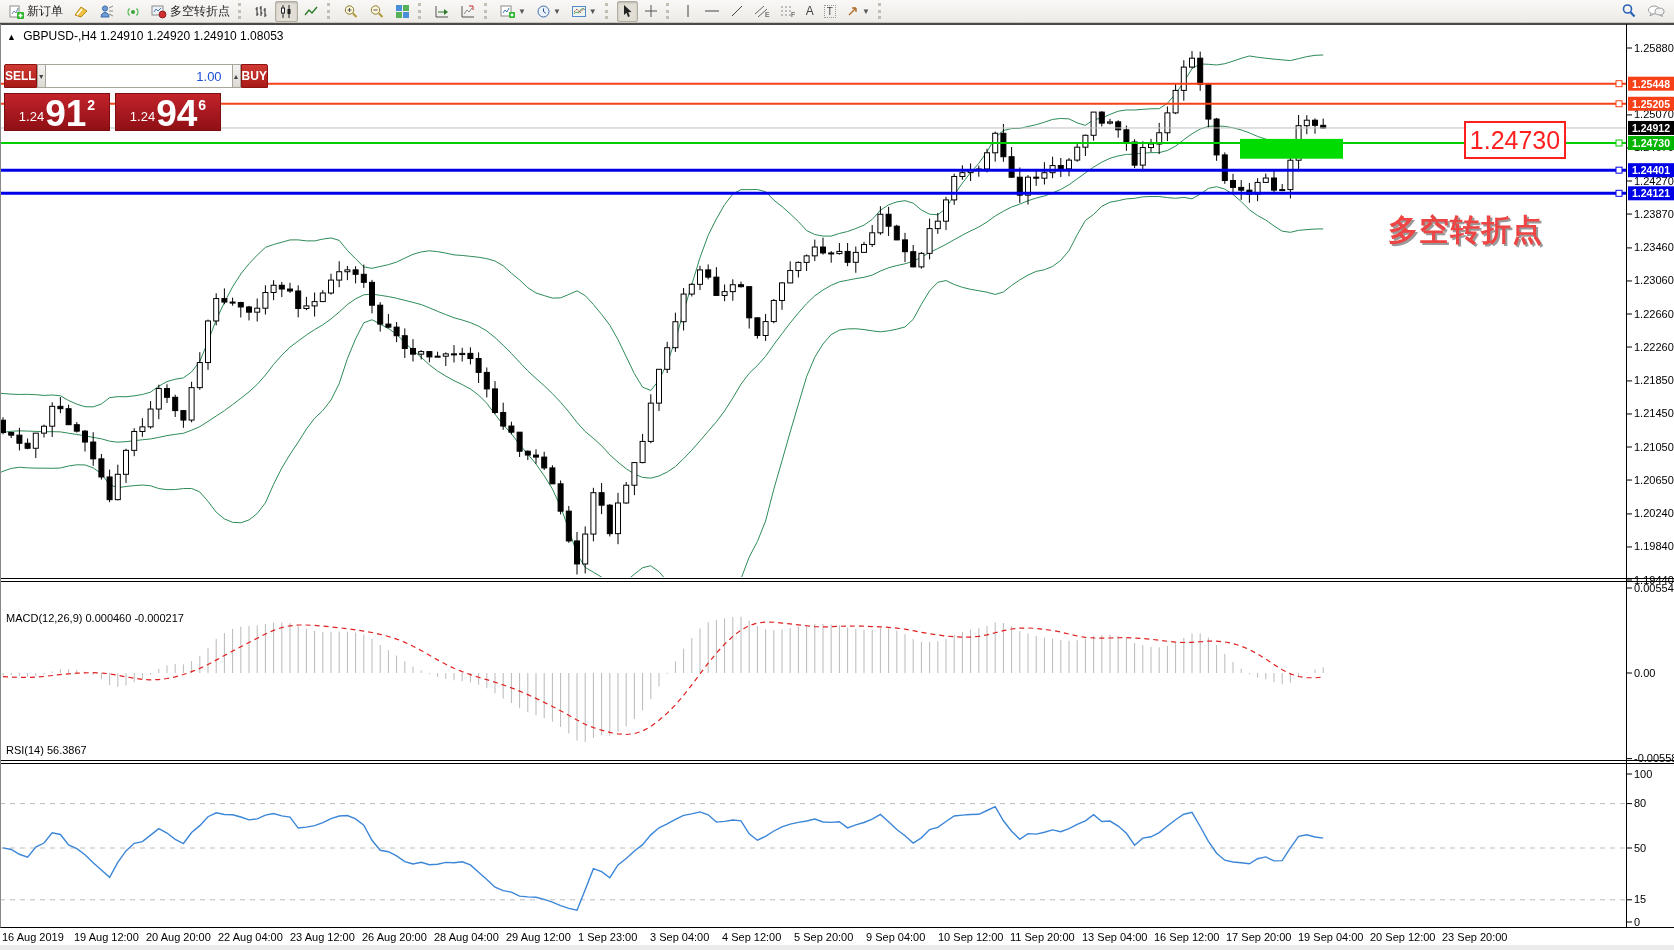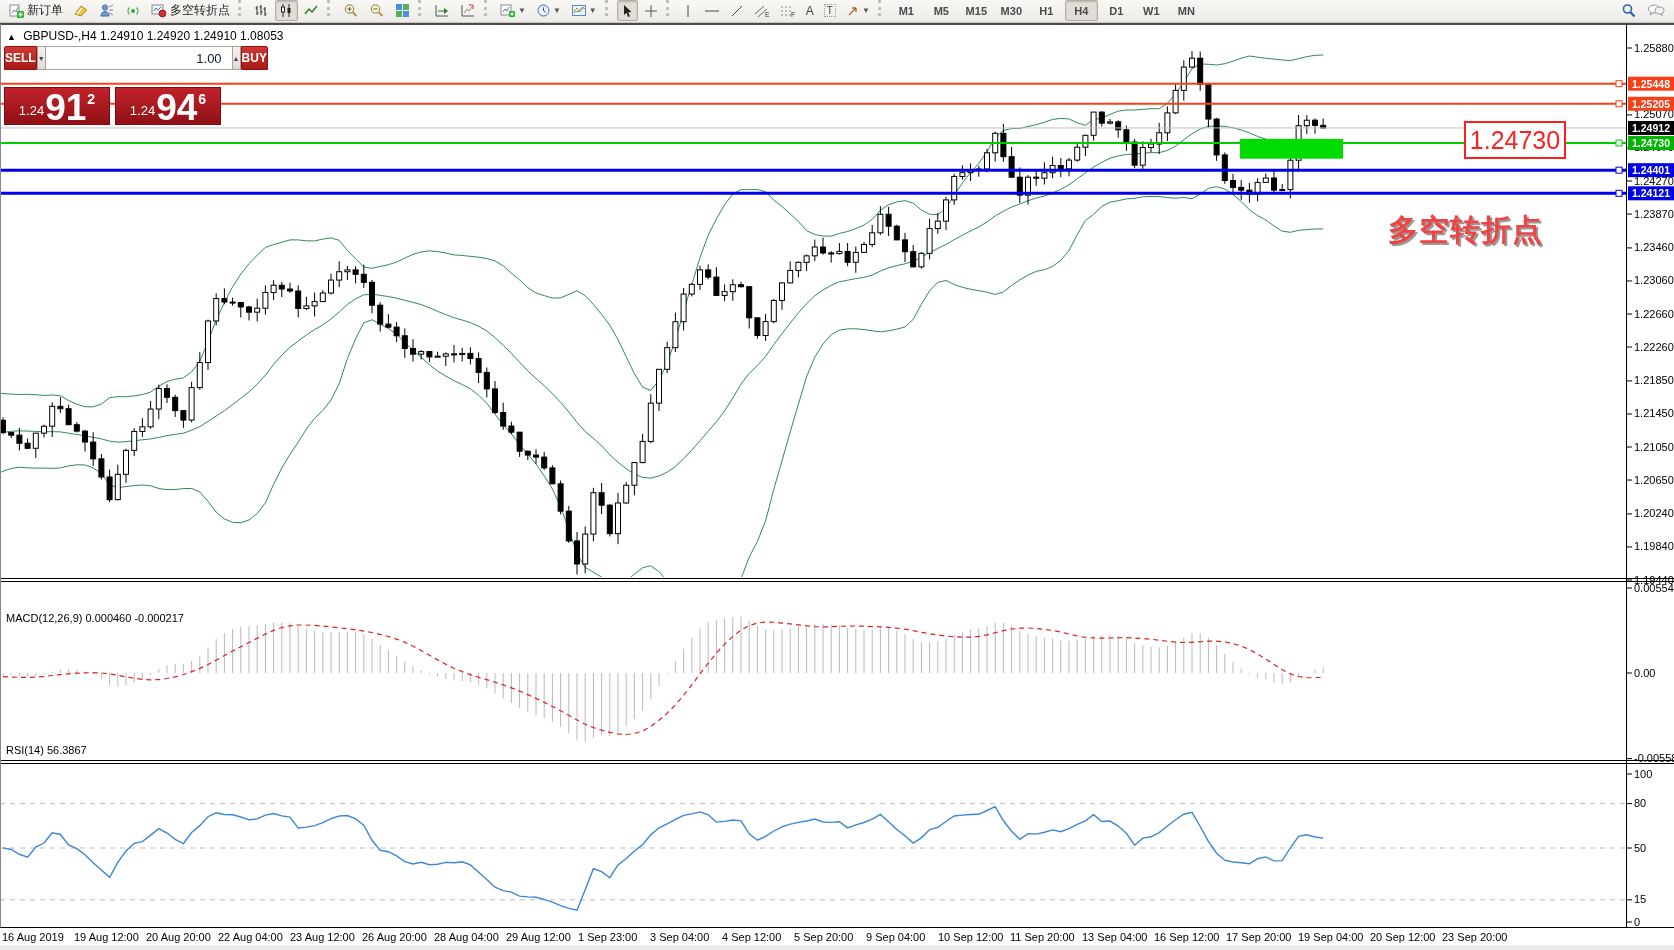--- a/index.html
+++ b/index.html
@@ -1,45 +1,45 @@
 <!DOCTYPE html>
 <html><head>
 <meta charset="utf-8">
 <style>
   html,body{margin:0;padding:0;background:#ececec;}
   #app{position:relative;width:1674px;height:950px;background:#fff;overflow:hidden;
        font-family:"Liberation Sans","DejaVu Sans",sans-serif;-webkit-font-smoothing:none;}
   
   #toolbar{position:absolute;left:0;top:0;width:1674px;height:23px;
     background:linear-gradient(#f9f8f6,#edebe7);border-bottom:1px solid #c9c5bc;
-    display:flex;align-items:flex-start;padding:0 4px;box-sizing:border-box;z-index:30;}
+    display:flex;align-items:center;padding:0 4px;box-sizing:border-box;z-index:30;}
   .grip{width:3px;height:16px;border-left:3px dotted #c2beb4;margin:0 5px 0 3px;}
   .tbtn{height:19px;display:inline-flex;align-items:center;justify-content:center;
     padding:0 3px;margin:0 1px;border:1px solid transparent;border-radius:2px;
     font-size:11px;color:#333;cursor:default;white-space:nowrap;}
   .tbtn.active{background:#e2ded6;border-color:#b2ada1;box-shadow:inset 0 1px 2px rgba(0,0,0,.18);}
   .tbtn .lbl{margin-left:3px;font-size:12px;color:#222;}
   .caret{font-size:8px;color:#555;margin-left:2px;}
   .tf{min-width:25px;font-weight:bold;color:#4a4a4a;font-size:11px;}
   .tool-glyph{font-size:12px;color:#444;}
   #tb-right{margin-left:auto;display:flex;align-items:center;}
   
   .chart-title{position:absolute;left:7px;top:29px;font-size:12px;color:#000;z-index:20;}
   .chart-title .tri{font-size:9px;margin-right:4px;}
-  .trade-panel{position:absolute;left:4px;top:46px;width:217px;z-index:25;}
+  .trade-panel{position:absolute;left:4px;top:64px;width:217px;z-index:25;}
   .tp-row1{display:flex;height:24px;}
   .btn-sell,.btn-buy{background:linear-gradient(#cf3a33,#a91a17);color:#fff;font-size:12px;
      font-weight:bold;display:flex;align-items:center;justify-content:center;border:1px solid #8d1212;box-sizing:border-box;}
   .btn-sell{width:50px;border-radius:2px 0 0 0;}
   .btn-buy{width:53px;border-radius:0 2px 0 0;}
   .spin{width:17px;background:linear-gradient(#f4f3f1,#dddad4);border:1px solid #a9a49a;
      font-size:7px;color:#444;display:flex;align-items:center;justify-content:center;box-sizing:border-box;}
   .vol{flex:1;border:1px solid #a9a49a;border-left:none;border-right:none;background:#fff;
-     font-size:13px;color:#0f172a;text-align:right;padding:0 10px 0 0;box-sizing:border-box;}
-  .tp-row2{display:flex;margin-top:17px;height:38px;gap:5px;}
+     font-size:13px;color:#1d4ed8;text-align:right;padding:0 10px 0 0;box-sizing:border-box;}
+  .tp-row2{display:flex;margin-top:5px;height:38px;gap:5px;}
   .price-box{flex:1;background:linear-gradient(#c2232a,#8f1015);border:1px solid #7d0d11;
      color:#fff;display:flex;align-items:flex-end;justify-content:center;padding-bottom:3px;box-sizing:border-box;}
   .price-box .small{font-size:13px;margin:0 1px 3px 0;}
   .price-box .big{font-size:37px;font-weight:bold;line-height:26px;}
   .price-box .sup{font-size:14px;font-weight:bold;margin:0 0 14px 1px;}
   .macd-label,.rsi-label{position:absolute;left:6px;font-size:11px;color:#000;z-index:20;}
   .macd-label{top:612px;}
   .rsi-label{top:744px;}
   .price-note{position:absolute;left:1464px;top:121px;width:98px;height:34px;border:2px solid #ff1f1f;
      background:#fff;color:#ff1f1f;font-size:25px;display:flex;align-items:center;justify-content:center;z-index:20;}
@@ -227,21 +227,20 @@
         <span style="border:1px dotted #999;padding:0 2px;font-size:10px;color:#444;">T</span>
       </span>
     <span class="tbtn">
         <svg width="14" height="14" viewBox="0 0 14 14">
           <path d="M3 11 L10 4 M10 4h-4M10 4v4" stroke="#b06a2a" fill="none" stroke-width="1.4"></path>
         </svg>
         <span class="caret">▼</span>
       </span>
 
     <span class="grip"></span>
-    <span id="tf-group"><span class="tbtn tf">M1</span><span class="tbtn tf">M5</span><span class="tbtn tf">M15</span><span class="tbtn tf">M30</span><span class="tbtn tf">H1</span><span class="tbtn tf active">H4</span><span class="tbtn tf">D1</span><span class="tbtn tf">W1</span><span class="tbtn tf">MN</span></span>
 
     <span id="tb-right">
       <span class="tbtn">
           <svg width="16" height="16" viewBox="0 0 16 16">
             <circle cx="6.5" cy="6" r="4" fill="none" stroke="#2a62b8" stroke-width="1.6"></circle>
             <path d="M9.6 9.2 L13.5 13.5" stroke="#2a62b8" stroke-width="2.2"></path>
           </svg>
         </span>
       <span class="tbtn">
           <svg width="18" height="15" viewBox="0 0 18 15">

